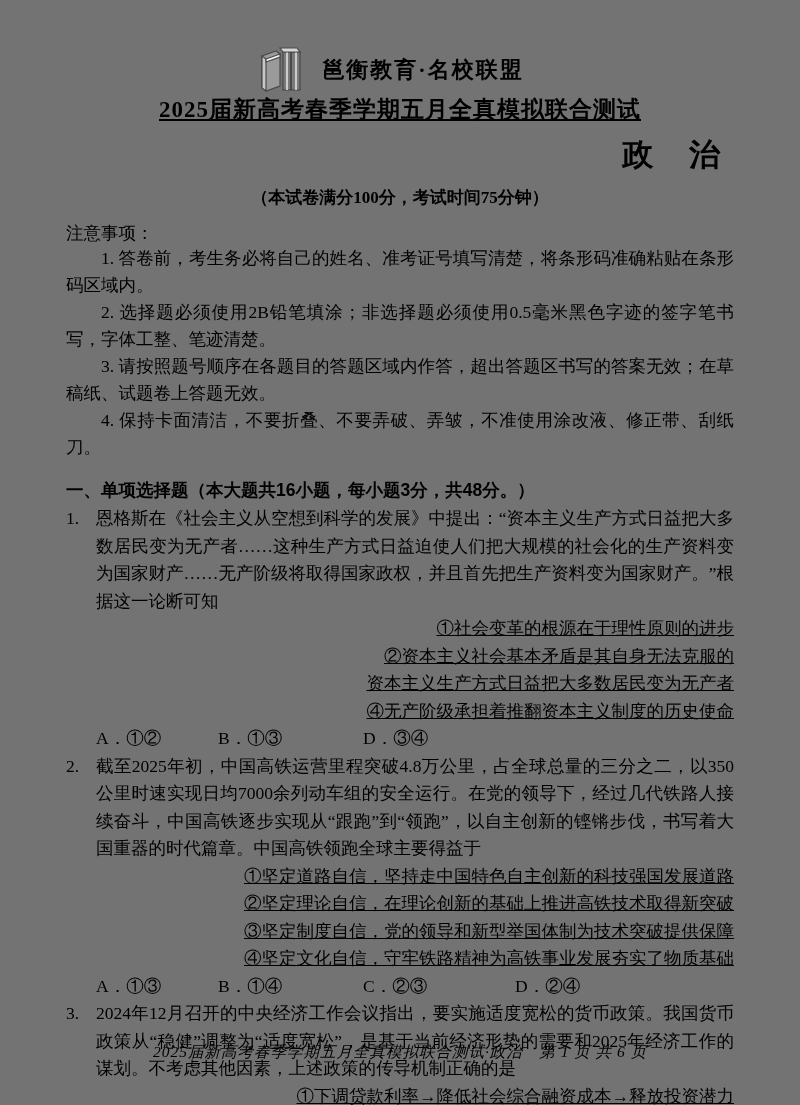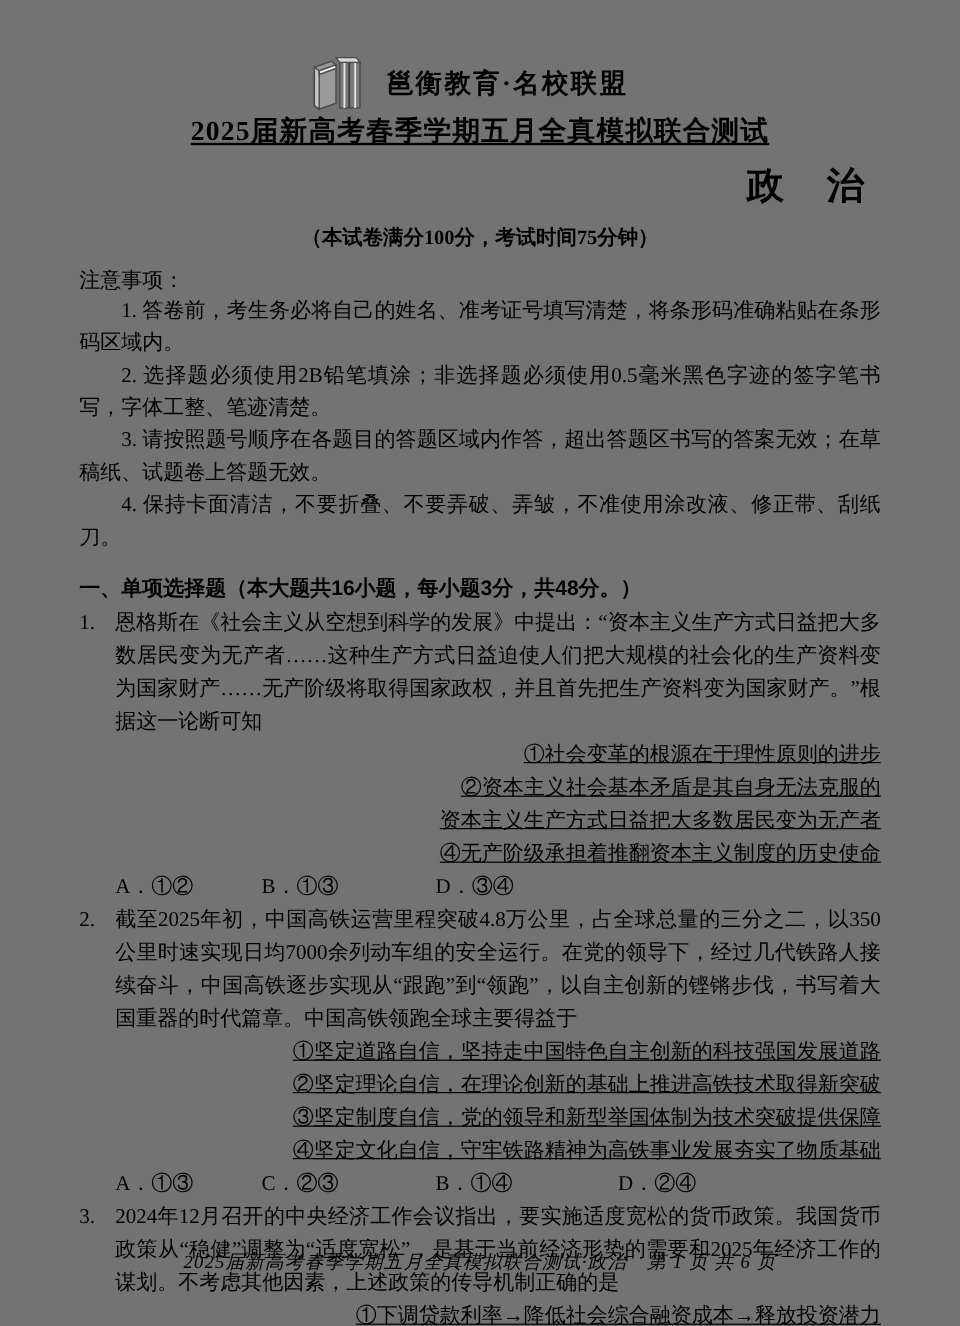--- a/index.html
+++ b/index.html
@@ -88,22 +88,22 @@
   <div class="question">
     <span class="q-num">2.</span>
     <div class="q-body">
       <span>截至2025年初，中国高铁运营里程突破4.8万公里，占全球总量的三分之二，以350公里时速实现日均7000余列动车组的安全运行。在党的领导下，经过几代铁路人接续奋斗，中国高铁逐步实现从“跟跑”到“领跑”，以自主创新的铿锵步伐，书写着大国重器的时代篇章。中国高铁领跑全球主要得益于</span>
       <div class="statement">①坚定道路自信，坚持走中国特色自主创新的科技强国发展道路</div>
       <div class="statement">②坚定理论自信，在理论创新的基础上推进高铁技术取得新突破</div>
       <div class="statement">③坚定制度自信，党的领导和新型举国体制为技术突破提供保障</div>
       <div class="statement">④坚定文化自信，守牢铁路精神为高铁事业发展夯实了物质基础</div>
       <div class="options-row">
         <span>A．①③</span>
+        <span>B．①④</span>
         <span>C．②③</span>
-        <span>B．①④</span>
         <span>D．②④</span>
       </div>
     </div>
   </div>
 
   <div class="question">
     <span class="q-num">3.</span>
     <div class="q-body">
       <span>2024年12月召开的中央经济工作会议指出，要实施适度宽松的货币政策。我国货币政策从“稳健”调整为“适度宽松”，是基于当前经济形势的需要和2025年经济工作的谋划。不考虑其他因素，上述政策的传导机制正确的是</span>
       <div class="statement">①下调贷款利率→降低社会综合融资成本→释放投资潜力</div>

